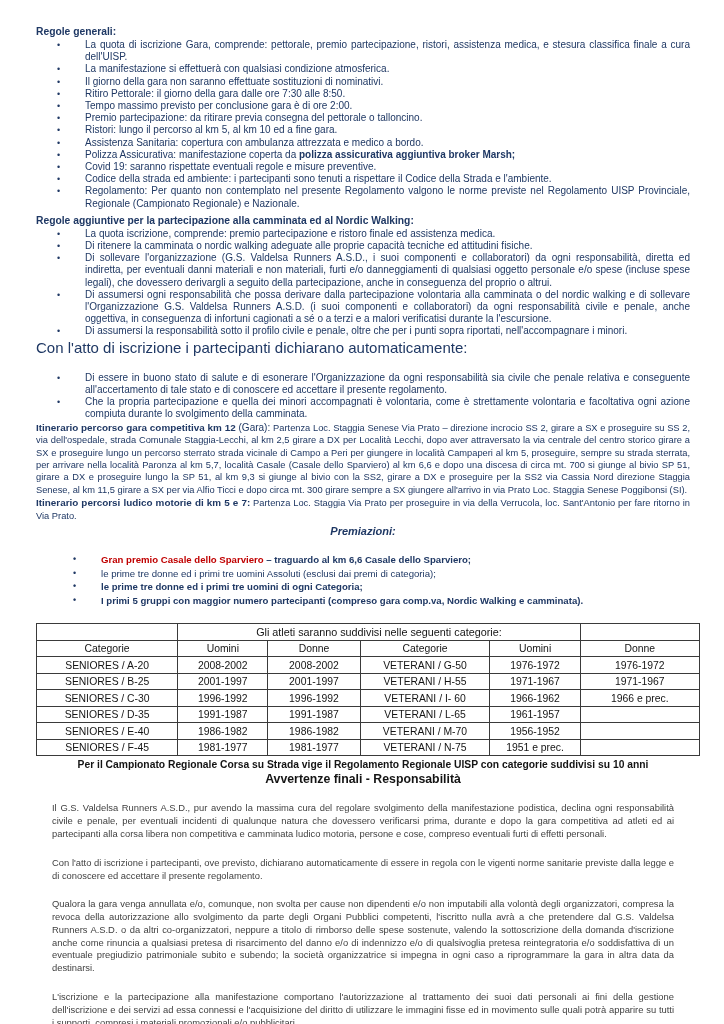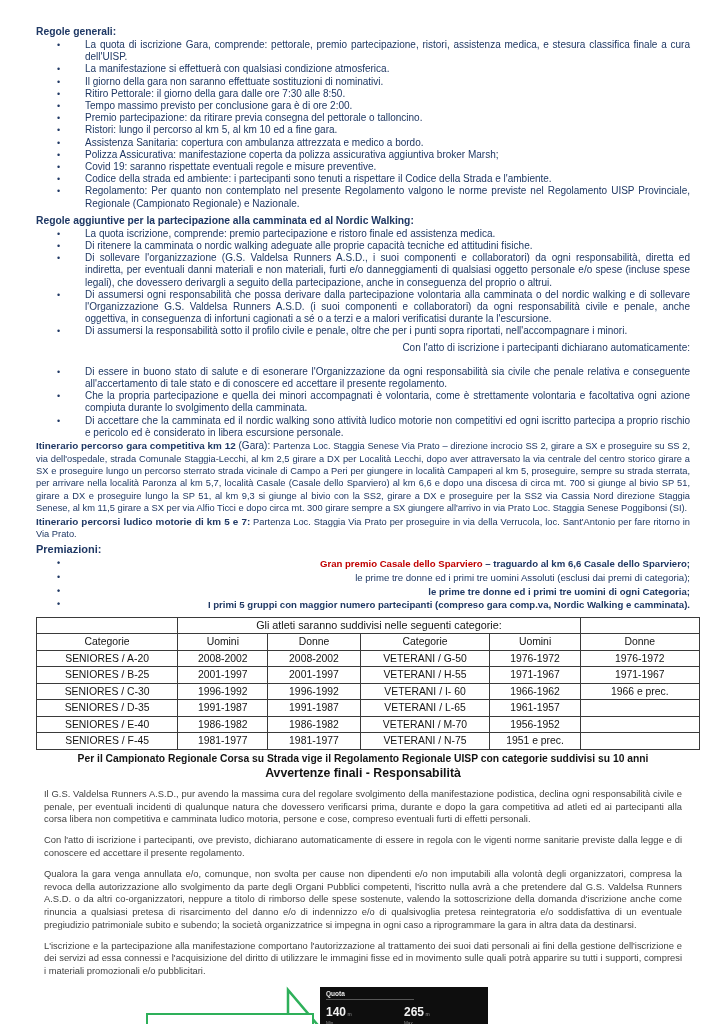--- a/index.html
+++ b/index.html
@@ -11,53 +11,53 @@
 
   h3.sec { font-size:10.3px; font-weight:bold; margin:0 0 2px 0; color:#1f3864; }
   .gap { height:5px; }
 
   ul.blist { margin:0; padding:0; list-style:none; }
   ul.blist li {
     position:relative; padding-left:49px; font-size:10px;
     line-height:12.2px; text-align:justify; color:#1f3864;
   }
   ul.blist li::before { content:"\2022"; position:absolute; left:21px; top:0; font-size:9px; }
-  ul.blist li b { font-weight:normal; }
-
-  p.intro { margin:4px 0 12px 0; font-size:10px; line-height:12.2px;text-align:right; }
+  ul.blist li b { font-weight:bold; }
+
+  p.intro { margin:4px 0 18px 0; font-size:15px; line-height:12.2px; }
 
   p.route { margin:1px 0 0 0; font-size:9.3px; line-height:12.4px; text-align:justify; }
   .route-title { font-weight:bold; font-size:9.9px; }
   .route-suffix { font-weight:normal; font-size:10px; }
   .route-body { font-size:9.3px; }
 
-  p.center-title { margin:3px 0 2px 0; font-weight:bold; font-size:11px; color:#1f3864; }
-
-  ul.prizes { margin:0; padding:0; list-style:none;text-align:right; }
+  p.center-title { margin:3px 0 2px 0; text-align:center; font-weight:bold; font-size:11px; color:#1f3864;font-style:italic; }
+
+  ul.prizes { margin:16px; padding:0; list-style:none; }
   ul.prizes li { position:relative; padding-left:49px; font-size:9.6px; line-height:13.6px; color:#1f3864; }
   ul.prizes li::before { content:"\2022"; position:absolute; left:21px; top:0; font-size:9px; }
   ul.prizes li.bold { font-weight:bold; }
   .red-lead { color:#c00000; font-weight:bold; }
   .lead-rest { font-weight:bold; }
 
   table.cats {
     border-collapse:collapse; margin:5px auto 3px auto; width:664px;
     color:#141414; font-size:10.4px; text-align:center; border:1.5px solid #3a3a3a;
   }
   table.cats td { border:1px solid #3a3a3a; height:15.5px; padding:0 2px; }
   table.cats td.caption { font-size:10.8px; }
 
   p.regional-note {
     margin:2px 0 1px 0; text-align:center; font-weight:bold;
     color:#141414; font-size:10.3px;
   }
   h2.final-title { margin:2px 0 2px 0; text-align:center; font-weight:bold; color:#141414; font-size:12.3px; }
 
   .finals p {
-    margin:8px; color:#3f3f3f; font-size:9.4px; line-height:12.8px; text-align:justify;
+    margin:16px; color:#3f3f3f; font-size:9.4px; line-height:12.8px; text-align:justify;
   }
 
   .footer { position:relative; height:108px; margin-top:5px; }
   .arrow-svg { position:absolute; left:216px; top:0; width:72px; height:88px; }
   .alt-box {
     position:absolute; left:110px; top:27px; width:152px; background:#ffffff;
     border:2.5px solid #2eb05a; padding:8px 6px; text-align:center;
     font-weight:bold; color:#1f3864; font-size:14.5px;
   }
   .elev-chart {
@@ -103,21 +103,20 @@
       <li>Di ritenere la camminata o nordic walking adeguate alle proprie capacità tecniche ed attitudini fisiche.</li>
       <li>Di sollevare l'organizzazione (G.S. Valdelsa Runners A.S.D., i suoi componenti e collaboratori) da ogni responsabilità, diretta ed indiretta, per eventuali danni materiali e non materiali, furti e/o danneggiamenti di qualsiasi oggetto personale e/o spese (incluse spese legali), che dovessero derivargli a seguito della partecipazione, anche in conseguenza del proprio o altrui.</li>
       <li>Di assumersi ogni responsabilità che possa derivare dalla partecipazione volontaria alla camminata o del nordic walking e di sollevare l'Organizzazione G.S. Valdelsa Runners A.S.D. (i suoi componenti e collaboratori) da ogni responsabilità civile e penale, anche oggettiva, in conseguenza di infortuni cagionati a sé o a terzi e a malori verificatisi durante la l'escursione.</li>
       <li>Di assumersi la responsabilità sotto il profilo civile e penale, oltre che per i punti sopra riportati, nell'accompagnare i minori.</li>
     </ul>
 
   <p class="intro">Con l'atto di iscrizione i partecipanti dichiarano automaticamente:</p>
   <ul class="blist" id="declaration-list">
       <li>Di essere in buono stato di salute e di esonerare l'Organizzazione da ogni responsabilità sia civile che penale relativa e conseguente all'accertamento di tale stato e di conoscere ed accettare il presente regolamento.</li>
       <li>Che la propria partecipazione e quella dei minori accompagnati è volontaria, come è strettamente volontaria e facoltativa ogni azione compiuta durante lo svolgimento della camminata.</li>
-      <li>Di accettare che la camminata ed il nordic walking sono attività ludico motorie non competitivi ed ogni iscritto partecipa a proprio rischio e pericolo ed è considerato in libera escursione personale.</li>
     </ul>
 
   <p class="route"><span class="route-title">Itinerario percorso gara competitiva km 12</span><span class="route-suffix"> (Gara): </span><span class="route-body">Partenza Loc. Staggia Senese Via Prato – direzione incrocio SS 2, girare a SX e proseguire su SS 2, via dell'ospedale, strada Comunale Staggia-Lecchi, al km 2,5 girare a DX per Località Lecchi, dopo aver attraversato la via centrale del centro storico girare a SX e proseguire lungo un percorso sterrato strada vicinale di Campo a Peri per giungere in località Campaperi al km 5, proseguire, sempre su strada sterrata, per arrivare nella località Paronza al km 5,7, località Casale (Casale dello Sparviero) al km 6,6 e dopo una discesa di circa mt. 700 si giunge al bivio SP 51, girare a DX e proseguire lungo la SP 51, al km 9,3 si giunge al bivio con la SS2, girare a DX e proseguire per la SS2 via Cassia Nord direzione Staggia Senese, al km 11,5 girare a SX per via Alfio Ticci e dopo circa mt. 300 girare sempre a SX giungere all'arrivo in via Prato Loc. Staggia Senese Poggibonsi (SI).</span></p>
 
   <p class="route"><span class="route-title">Itinerario percorsi ludico motorie di km 5 e 7:</span><span class="route-body"> Partenza Loc. Staggia Via Prato per proseguire in via della Verrucola, loc. Sant'Antonio per fare ritorno in Via Prato.</span></p>
 
   <p class="center-title">Premiazioni:</p>
   <ul class="prizes" id="prizes-list">
       <li class="bold"><span class="red-lead">Gran premio Casale dello Sparviero</span><span class="lead-rest"> – traguardo al km 6,6 Casale dello Sparviero;</span></li>
       <li>le prime tre donne ed i primi tre uomini Assoluti (esclusi dai premi di categoria);</li>

